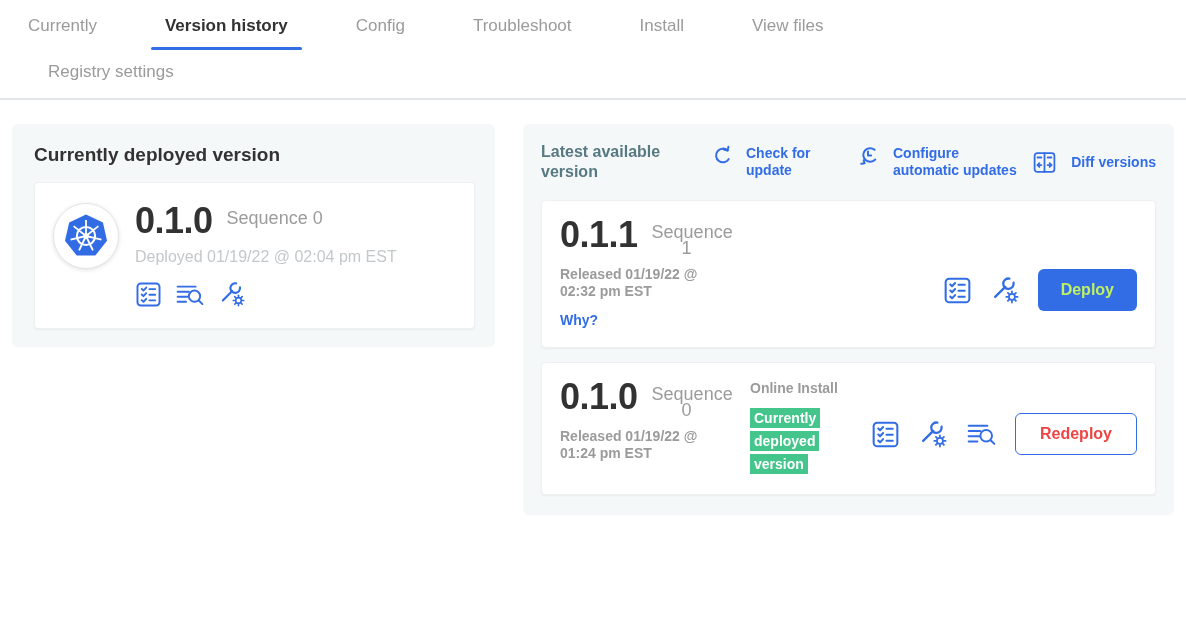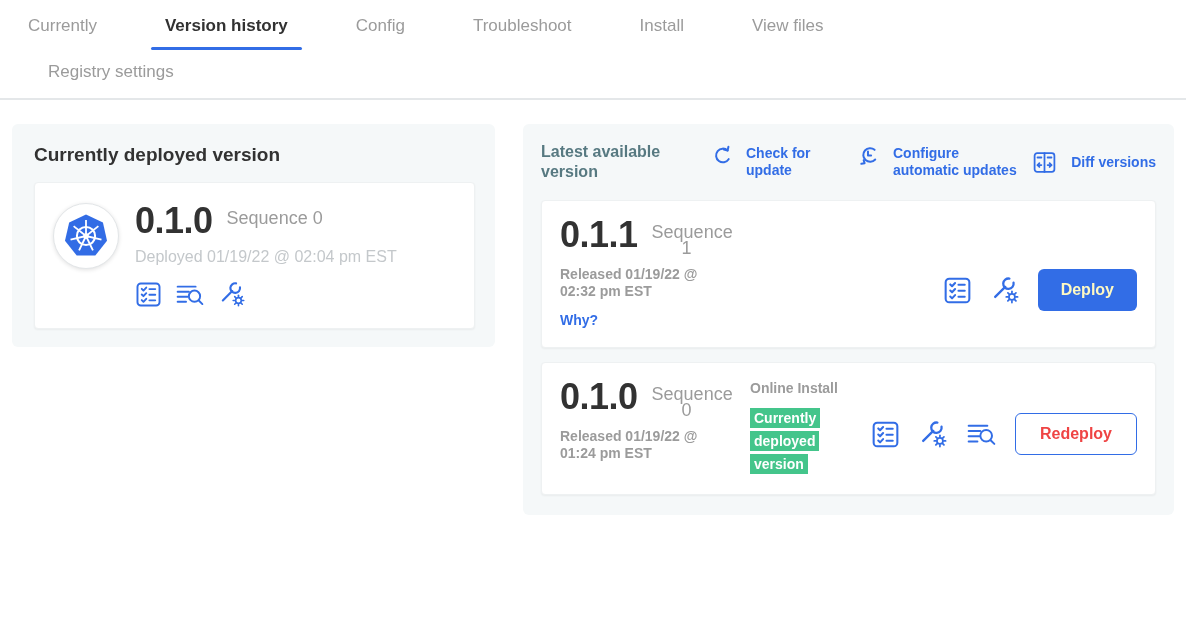--- a/index.html
+++ b/index.html
@@ -72,21 +72,21 @@
 
   .other-heading { margin:26px 0 0 2px; font-size:16px; font-weight:500; color:#9b9b9b; }
   .other-card { margin-top:14px; }
 
   .badge-wrap { margin-top:10px; max-width:80px; line-height:23px; }
   .badge { background:#44c58b; color:#fff; font-size:14px; font-weight:700;
     padding:2px 4px; -webkit-box-decoration-break:clone; box-decoration-break:clone; }
 
   .btn { border-radius:6px; font-size:16px; font-weight:700; cursor:pointer;
     font-family:"Liberation Sans", sans-serif; }
-  .btn-primary { background:#326de6; color:#fef9c3; border:none; padding:12px 23px; }
+  .btn-primary { background:#326de6; color:#bef264; border:none; padding:12px 23px; }
   .btn-outline { background:#fff; color:#ef4444; border:1.5px solid #326de6;
     padding:11px 24px; }
 
   svg { display:block; }
 </style>
 </head>
 <body>
 
 <nav class="topnav">
   <div class="nav-row1">

